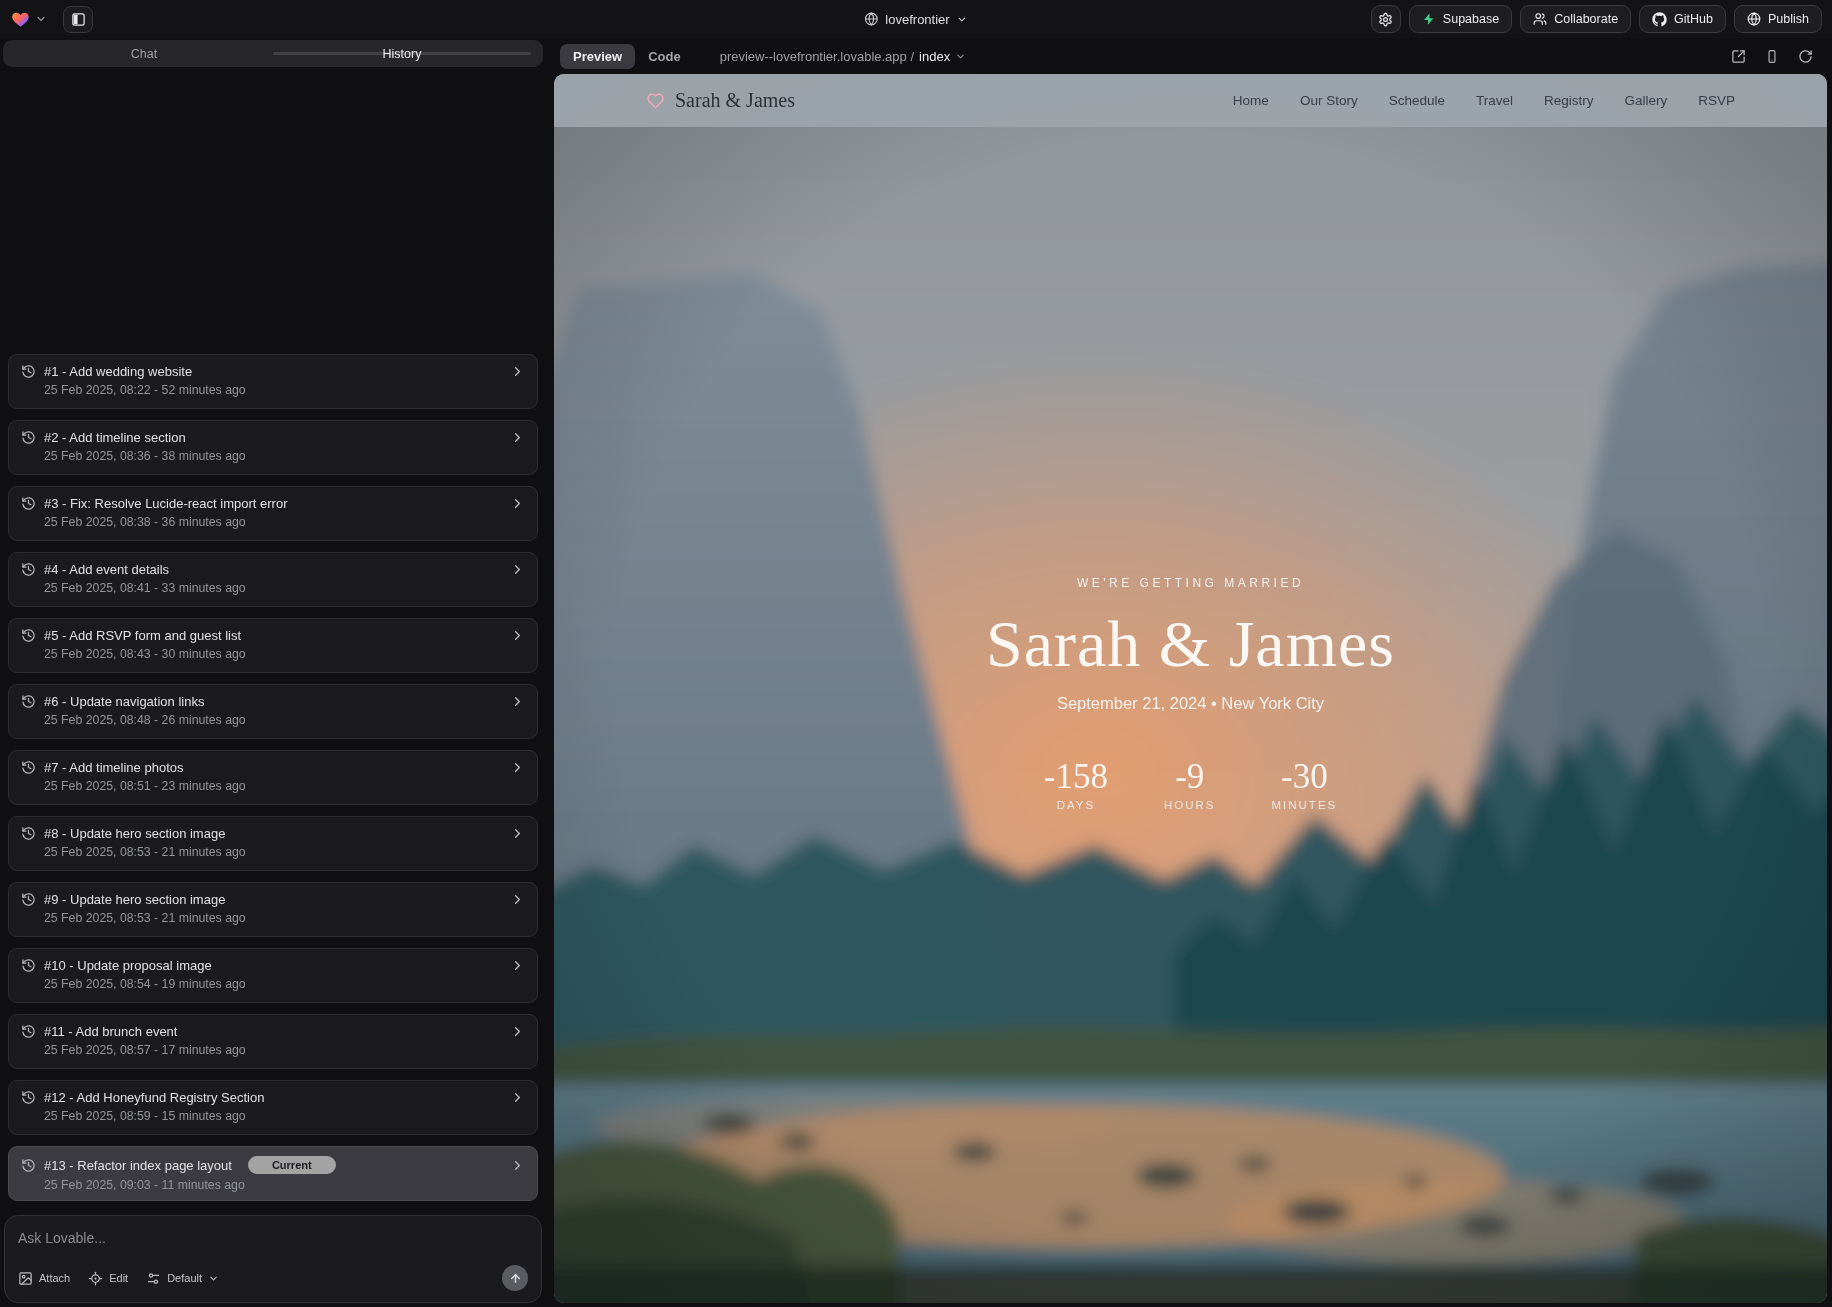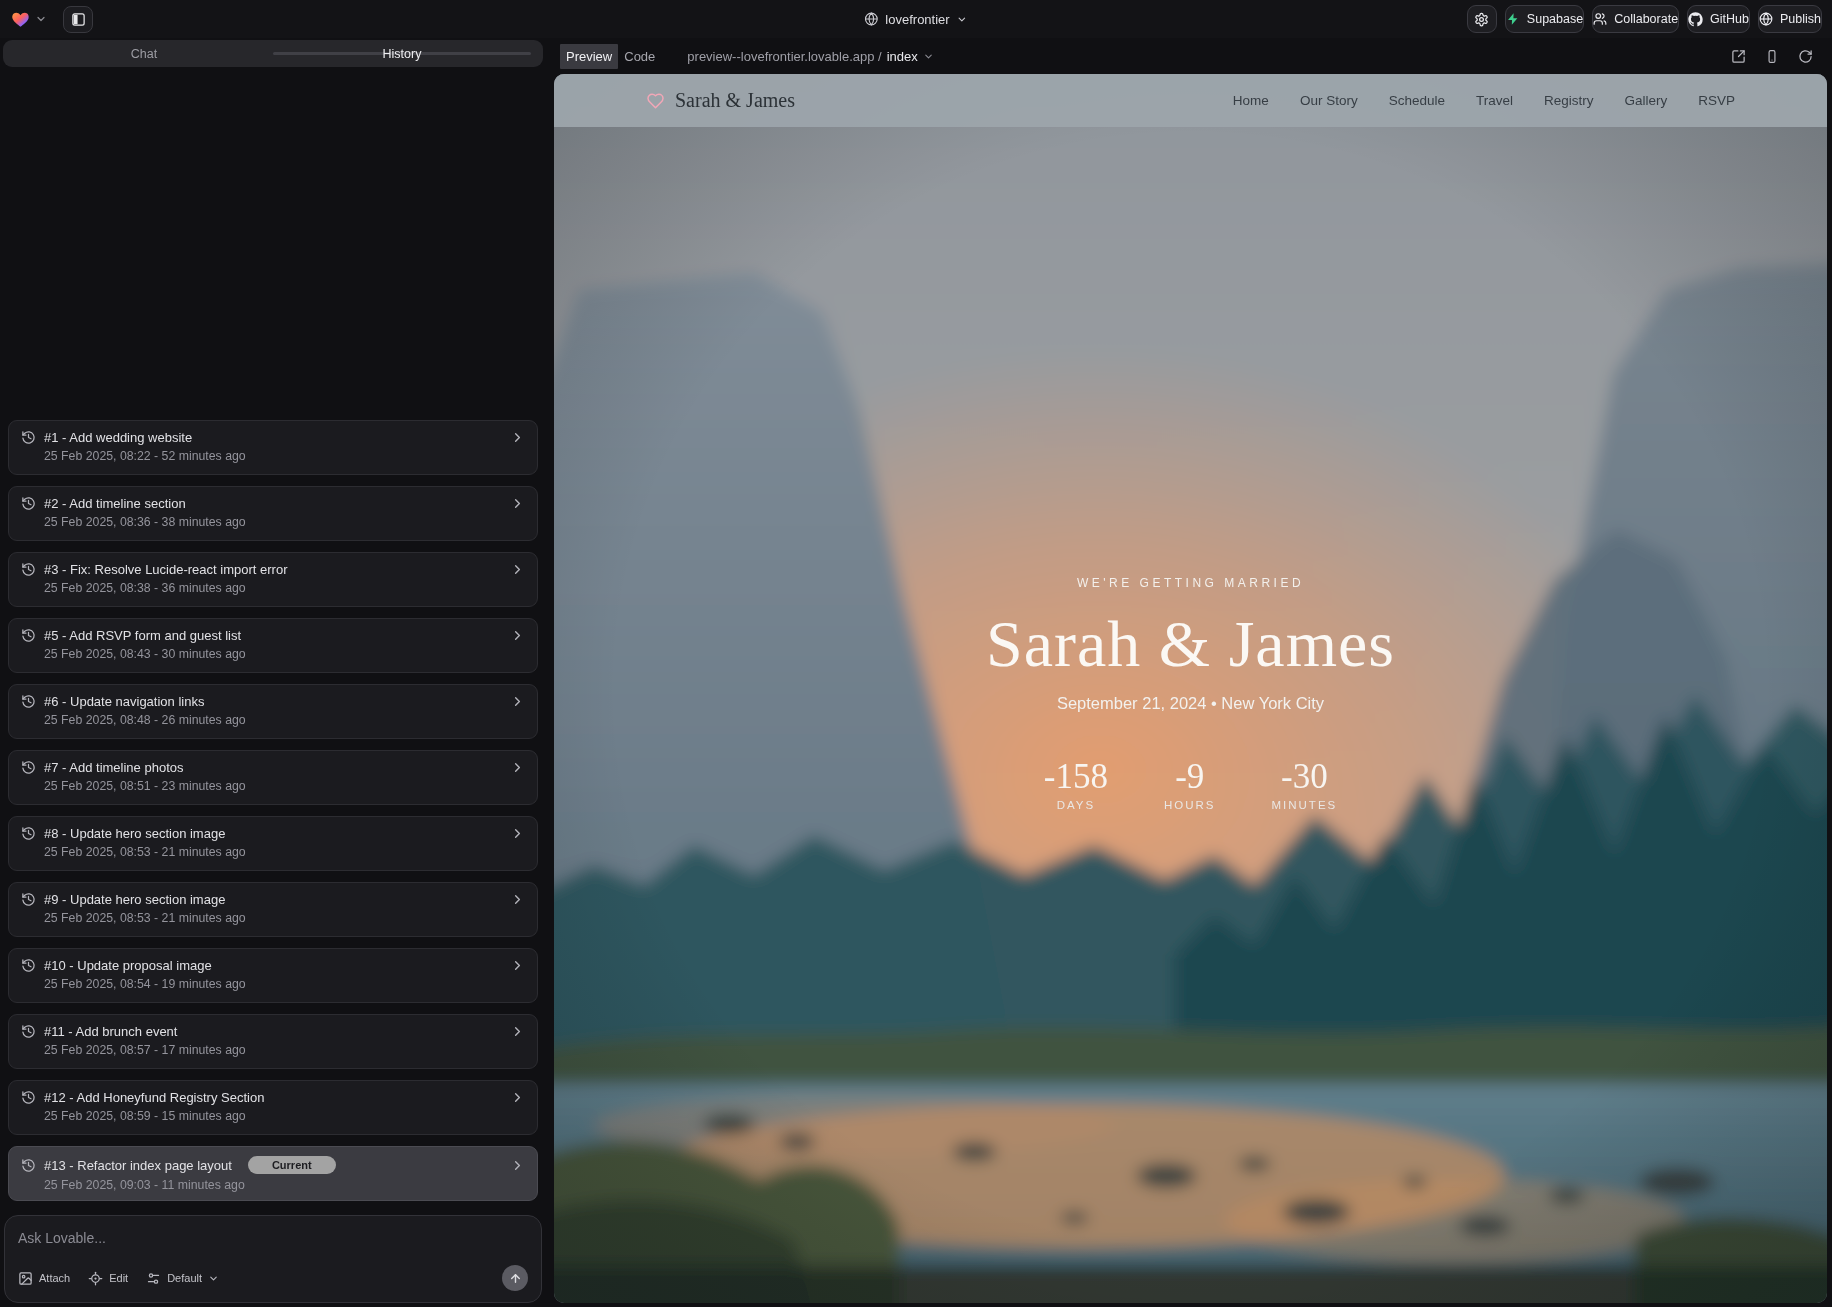--- a/index.html
+++ b/index.html
@@ -14,21 +14,21 @@
   .icon { display:inline-flex; align-items:center; justify-content:center; }
   .icon svg { display:block; }
   .chev { color:#8b8b92; }
   .panel-toggle { width:30px; height:27px; margin-left:10px; border:1px solid #38383e;
                   border-radius:8px; background:#1c1c20; display:flex; align-items:center;
                   justify-content:center; color:#e8e8ea; cursor:pointer; }
   .topbar-center { position:absolute; left:50%; top:0; height:38px; transform:translateX(-50%);
                    display:flex; align-items:center; gap:7px; color:#dfdfe3; font-size:13px; cursor:pointer;text-align:center; }
   .topbar-center .icon { color:#c9c9cf; }
   .topbar-right { margin-left:auto; display:flex; align-items:center; gap:8px; }
-  .tb-btn { height:28px; display:flex; align-items:center; gap:7px; padding:0 0;
+  .tb-btn { height:28px; display:flex; align-items:center; gap:7px; padding:0 12px;
             background:#1e1e22; border:1px solid #3a3a41; border-radius:9px;
             color:#ececf0; font-size:12.5px; cursor:pointer; }
   .tb-btn.square { width:30px; padding:0; justify-content:center; }
   .supabase-bolt { color:#3ecf8e; }
 
   
   .main { position:absolute; top:38px; left:0; right:0; bottom:0; display:flex; }
 
   
   .sidebar { width:546px; display:flex; flex-direction:column; padding:2px 3px 3px 3px; }
@@ -57,21 +57,21 @@
   .composer-input::placeholder { color:#8b8b93; }
   .composer-row { display:flex; align-items:center; gap:18px; margin-top:18px; }
   .c-btn { display:flex; align-items:center; gap:6px; color:#c3c3c9; font-size:11px; cursor:pointer; }
   .c-btn .icon { color:#b9b9c0; }
   .send-btn { margin-left:auto; width:26px; height:26px; border-radius:50%; background:#5b5b62;
               color:#dedee2; display:flex; align-items:center; justify-content:center; cursor:pointer; }
 
   
   .preview-panel { flex:1; display:flex; flex-direction:column; padding:0 5px 4px 8px; }
   .preview-toolbar { height:36px; flex:none; display:flex; align-items:center; padding:0 6px; }
-  .pv-tab { font-size:13px; color:#a6a6ad; padding:5px 6px; border-radius:1px; cursor:pointer; }
+  .pv-tab { font-size:13px; color:#a6a6ad; padding:5px 13px; border-radius:7px; cursor:pointer;font-weight:bold; }
   .pv-tab.active { background:#3a3a40; color:#f0f0f3; }
   .pv-url { display:flex; align-items:center; gap:5px; margin-left:26px; font-size:13px;
             color:#9f9fa7; cursor:pointer; }
   .pv-url .page { color:#e9e9ed; font-weight:500; }
   .pv-actions { margin-left:auto; display:flex; align-items:center; gap:19px; color:#b8b8bf; padding-right:8px; }
   .pv-actions .icon { cursor:pointer; }
 
   
   .site { position:relative; flex:1; border-radius:10px; overflow:hidden; background:#7b8790; }
   .scene { position:absolute; inset:0; width:100%; height:100%; }
@@ -249,20 +249,38 @@
               </svg>
       </span>
       <span class="hist-title">#3 - Fix: Resolve Lucide-react import error</span>
       <span class="hist-chev icon">
         <svg width="15" height="15" viewBox="0 0 24 24" fill="none" stroke="currentColor" stroke-width="2.2" stroke-linecap="round" stroke-linejoin="round">
                 <path d="m9 18 6-6-6-6"></path>
               </svg>
       </span>
     </div>
     <div class="hist-time">25 Feb 2025, 08:38 - 36 minutes ago</div>
+  </div>
+        <div class="hist-item">
+    <div class="hist-row">
+      <span class="icon">
+        <svg width="15" height="15" viewBox="0 0 24 24" fill="none" stroke="currentColor" stroke-width="2" stroke-linecap="round" stroke-linejoin="round">
+                <path d="M3 3v5h5"></path>
+                <path d="M3.05 13A9 9 0 1 0 6 5.3L3 8"></path>
+                <path d="M12 7v5l4 2"></path>
+              </svg>
+      </span>
+      <span class="hist-title">#4 - Add event details</span>
+      <span class="hist-chev icon">
+        <svg width="15" height="15" viewBox="0 0 24 24" fill="none" stroke="currentColor" stroke-width="2.2" stroke-linecap="round" stroke-linejoin="round">
+                <path d="m9 18 6-6-6-6"></path>
+              </svg>
+      </span>
+    </div>
+    <div class="hist-time">25 Feb 2025, 08:41 - 33 minutes ago</div>
   </div>
         <div class="hist-item">
     <div class="hist-row">
       <span class="icon">
         <svg width="15" height="15" viewBox="0 0 24 24" fill="none" stroke="currentColor" stroke-width="2" stroke-linecap="round" stroke-linejoin="round">
                 <path d="M3 3v5h5"></path>
                 <path d="M3.05 13A9 9 0 1 0 6 5.3L3 8"></path>
                 <path d="M12 7v5l4 2"></path>
               </svg>
       </span>

